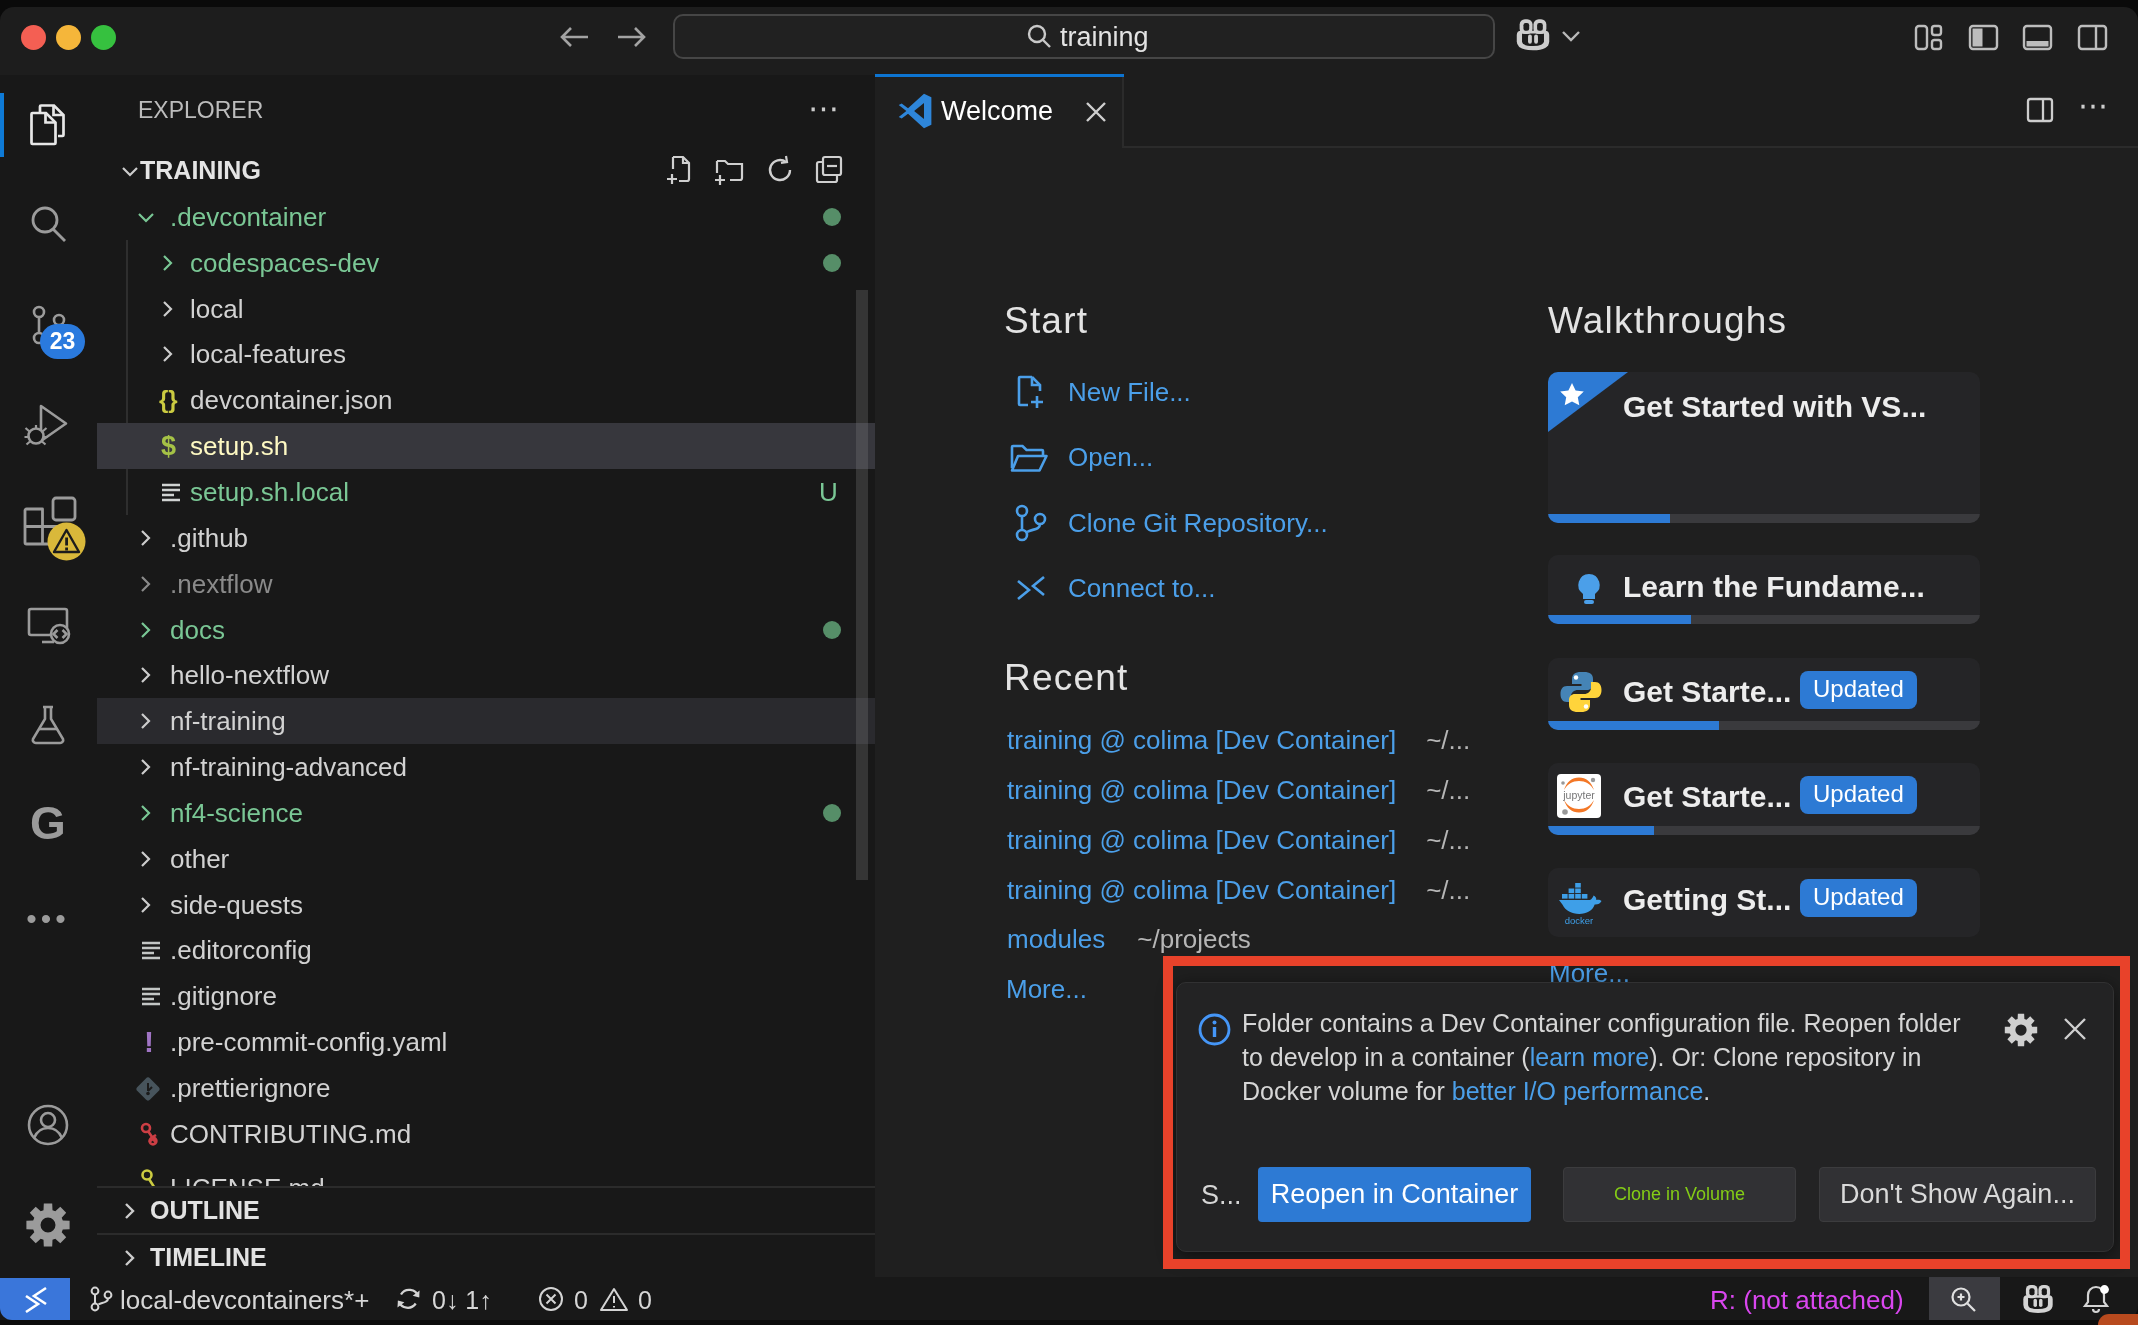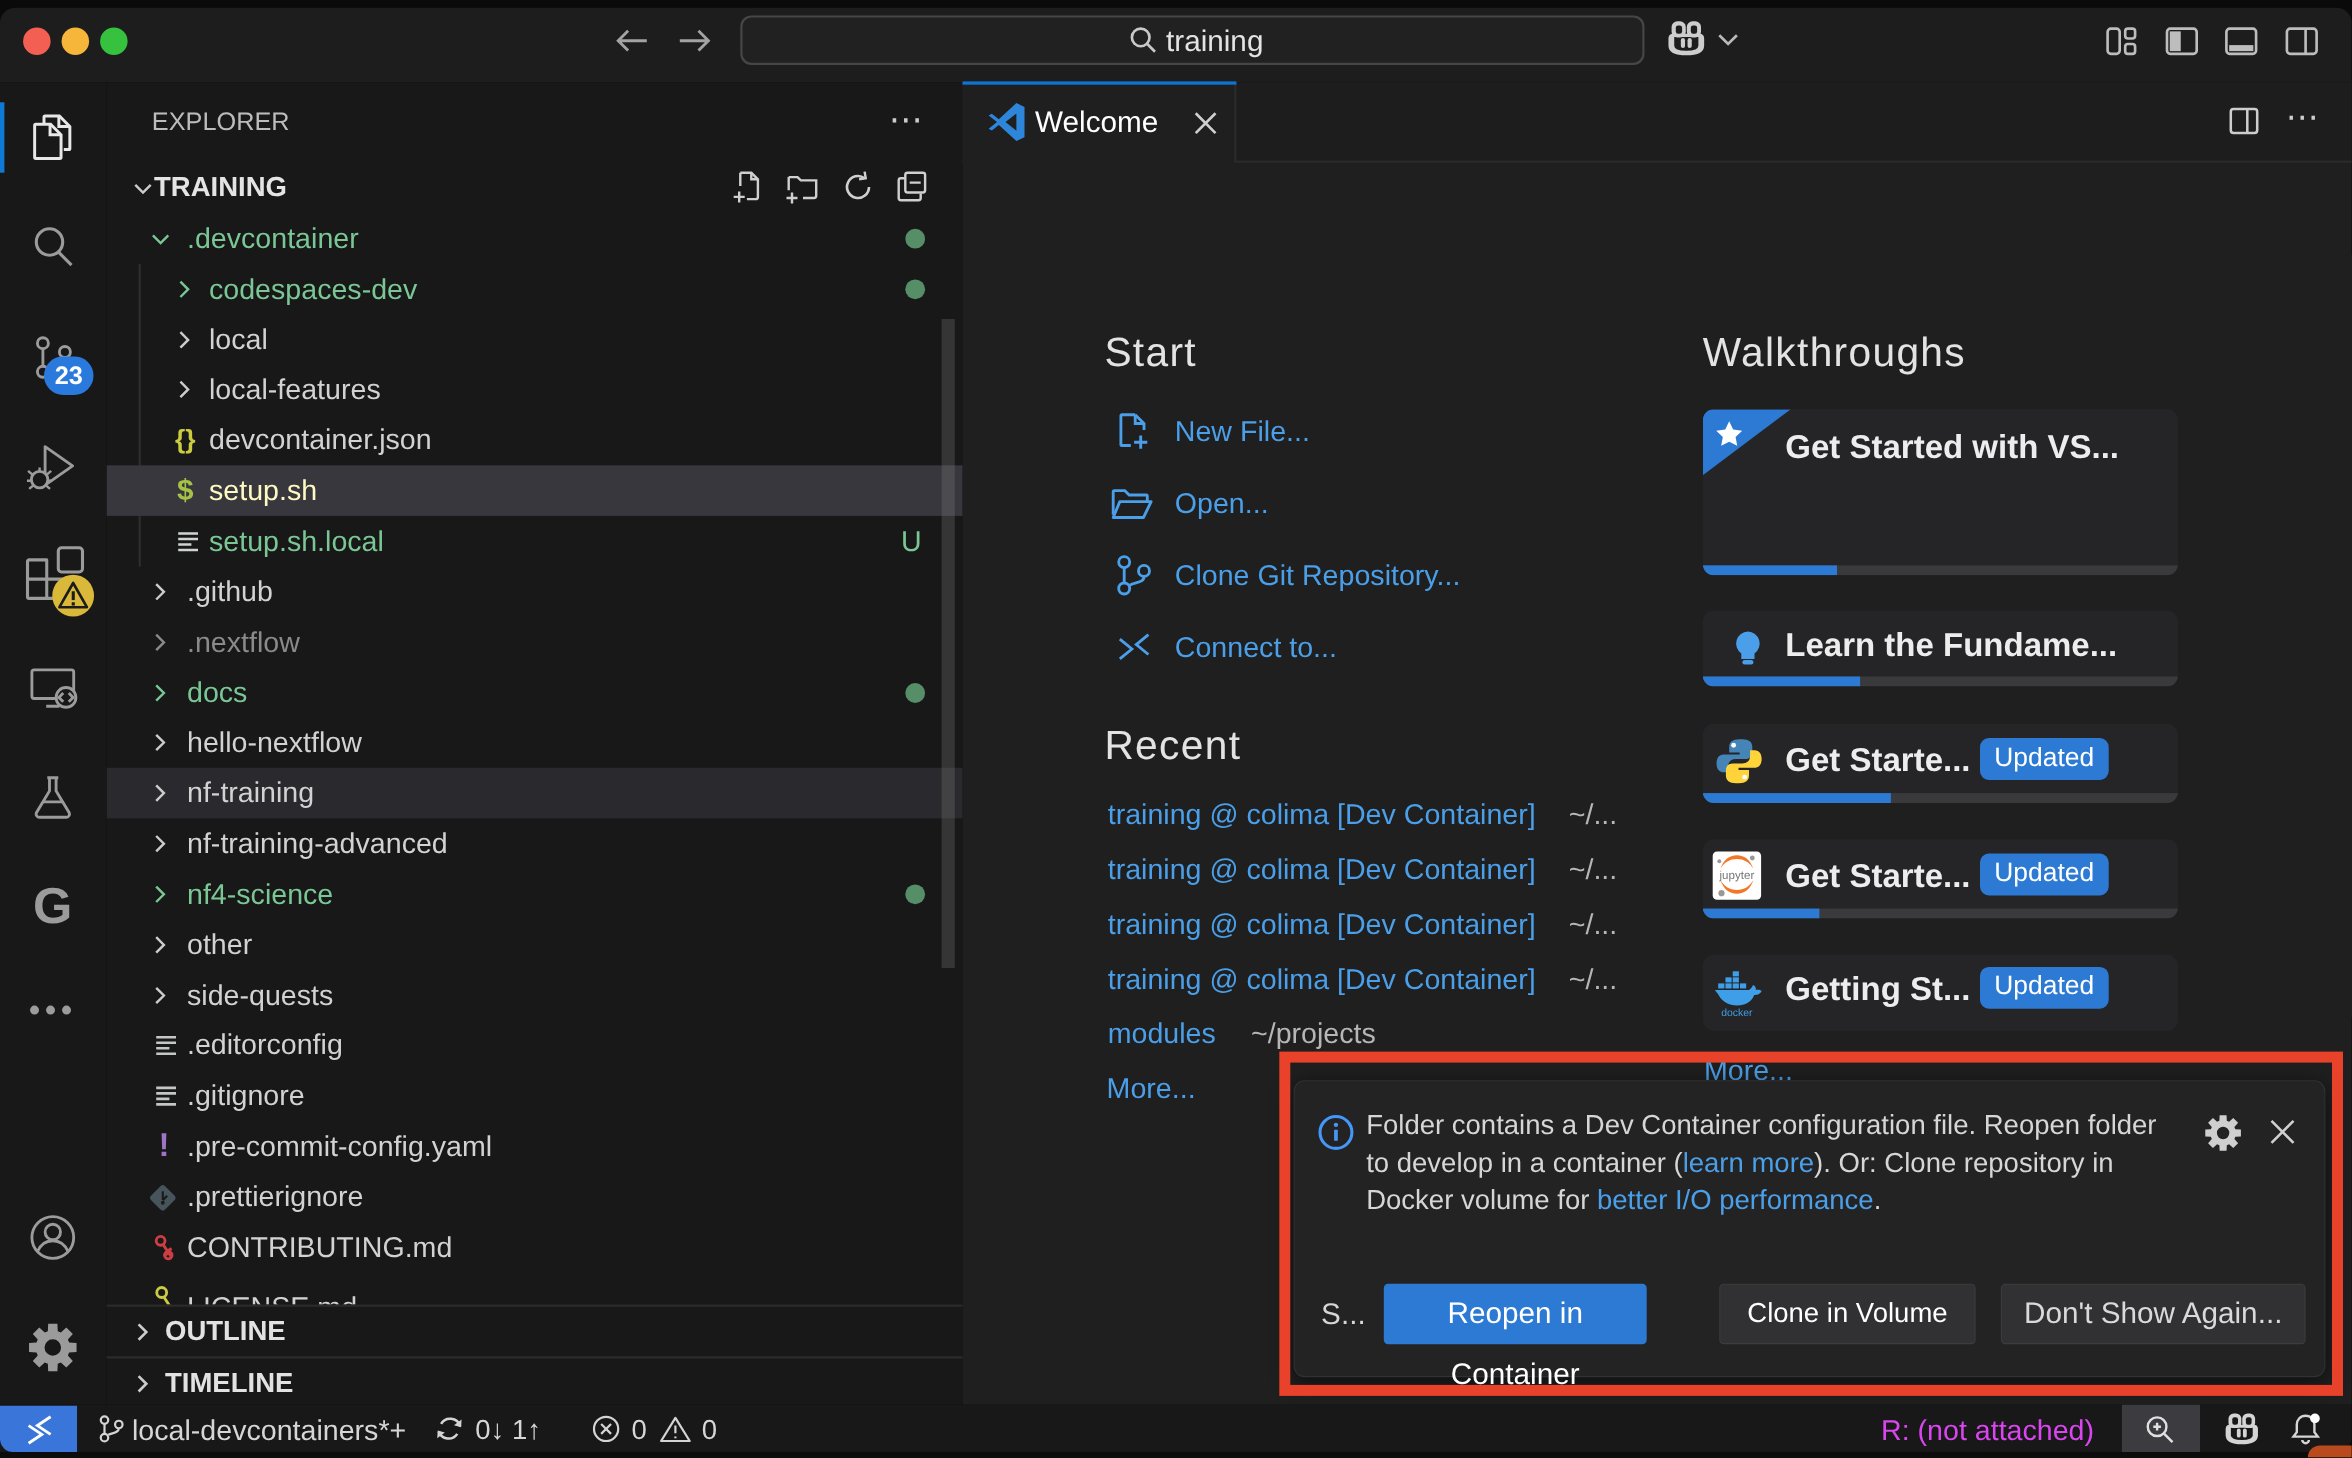--- a/index.html
+++ b/index.html
@@ -526,17 +526,17 @@
 <div class="abs" style="left:1242px;top:1006px;font-size:25px;color:#d6d6d6;line-height:34px;white-space:nowrap;">Folder contains a Dev Container configuration file. Reopen folder<br>to develop in a container (<span class="lnk">learn more</span>). Or: Clone repository in<br>Docker volume for <span class="lnk">better I/O performance</span>.</div>
 
 <svg class="abs" style="left:2003px;top:1012px;" width="36" height="36" viewBox="0 0 48 48">
   <path fill-rule="evenodd" fill="#cfcfcf" d="M19.5 9.2 L19.8 2.4 L28.2 2.4 L28.5 9.2 L31.3 10.3 L36.3 5.8 L42.2 11.7 L37.7 16.7 L38.8 19.5 L45.6 19.8 L45.6 28.2 L38.8 28.5 L37.7 31.3 L42.2 36.3 L36.3 42.2 L31.3 37.7 L28.5 38.8 L28.2 45.6 L19.8 45.6 L19.5 38.8 L16.7 37.7 L11.7 42.2 L5.8 36.3 L10.3 31.3 L9.2 28.5 L2.4 28.2 L2.4 19.8 L9.2 19.5 L10.3 16.7 L5.8 11.7 L11.7 5.8 L16.7 10.3 Z M24 31.5 a7.5 7.5 0 1 1 0 -15 a7.5 7.5 0 1 1 0 15 Z"></path>
 </svg>
 <svg class="abs" style="left:2060px;top:1014px;" width="30" height="30" viewBox="0 0 30 30" fill="none" stroke="#cfcfcf" stroke-width="2.4">
     <path d="M5 5 L25 25 M25 5 L5 25"></path>
   </svg>
 
 <div class="abs" style="left:1201px;top:1180px;font-size:27px;color:#d6d6d6;">S...</div>
-<div class="abs" style="left:1258px;top:1167px;width:239px;height:55px;background:#2d7ad4;border-radius:4px;color:#ffffff;font-size:27px;text-align:center;line-height:55px;">Reopen in Container</div>
-<div class="abs" style="left:1563px;top:1167px;width:233px;height:55px;background:#313134;border:1px solid #3c3c3e;box-sizing:border-box;border-radius:4px;color:#ffffff;font-size:25px;text-align:center;line-height:53px;">Clone in Volume</div>
+<div class="abs" style="left:1258px;top:1167px;width:273px;height:55px;background:#2d7ad4;border-radius:4px;color:#ffffff;font-size:27px;text-align:center;line-height:55px;">Reopen in Container</div>
+<div class="abs" style="left:1563px;top:1167px;width:233px;height:55px;background:#313134;border:1px solid #3c3c3e;box-sizing:border-box;border-radius:4px;color:#84cc16;font-size:18px;text-align:center;line-height:53px;">Clone in Volume</div>
 <div class="abs" style="left:1819px;top:1167px;width:277px;height:55px;background:#313134;border:1px solid #3c3c3e;box-sizing:border-box;border-radius:4px;color:#d9d9d9;font-size:27px;text-align:center;line-height:53px;">Don't Show Again...</div>
 
 <div class="abs" style="left:1163px;top:956px;width:967px;height:313px;border:10px solid #e8422a;box-sizing:border-box;"></div>
 
 </body></html>

